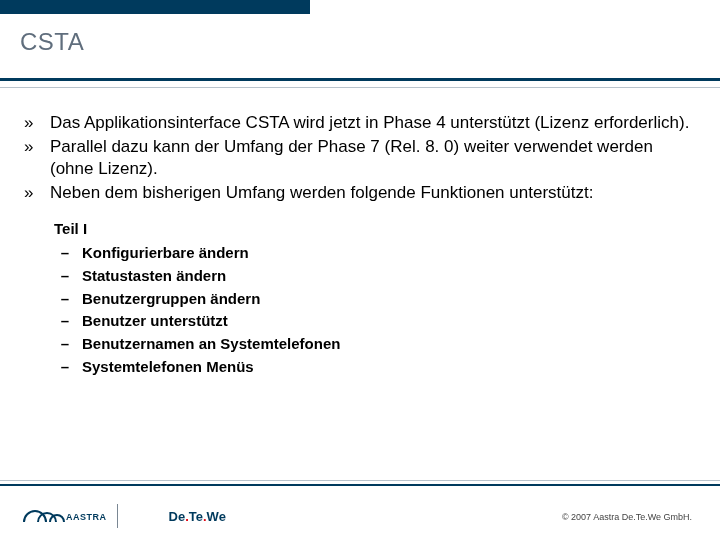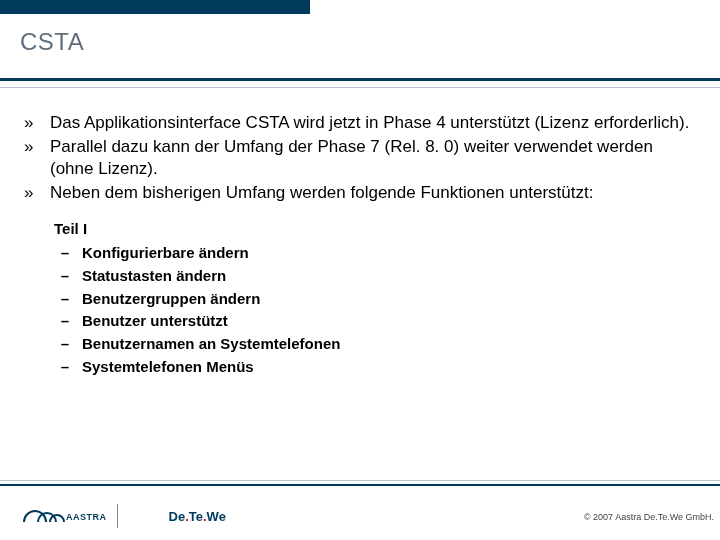--- a/index.html
+++ b/index.html
@@ -132,21 +132,21 @@
   }
   .logo-b {
     font-size: 13px;
     color: #003a5d;
     font-weight: bold;
     padding-left: 43px;
   }
   .logo-b .dot { color: #e30613; }
   .copyright {
     position: absolute;
-    right: 6px;
+    right: 28px;
     bottom: 18px;
     font-size: 9px;
     color: #444;
     padding-left: 9px;
   }
 </style>
 </head>
 <body>
 
 <div class="slide">

